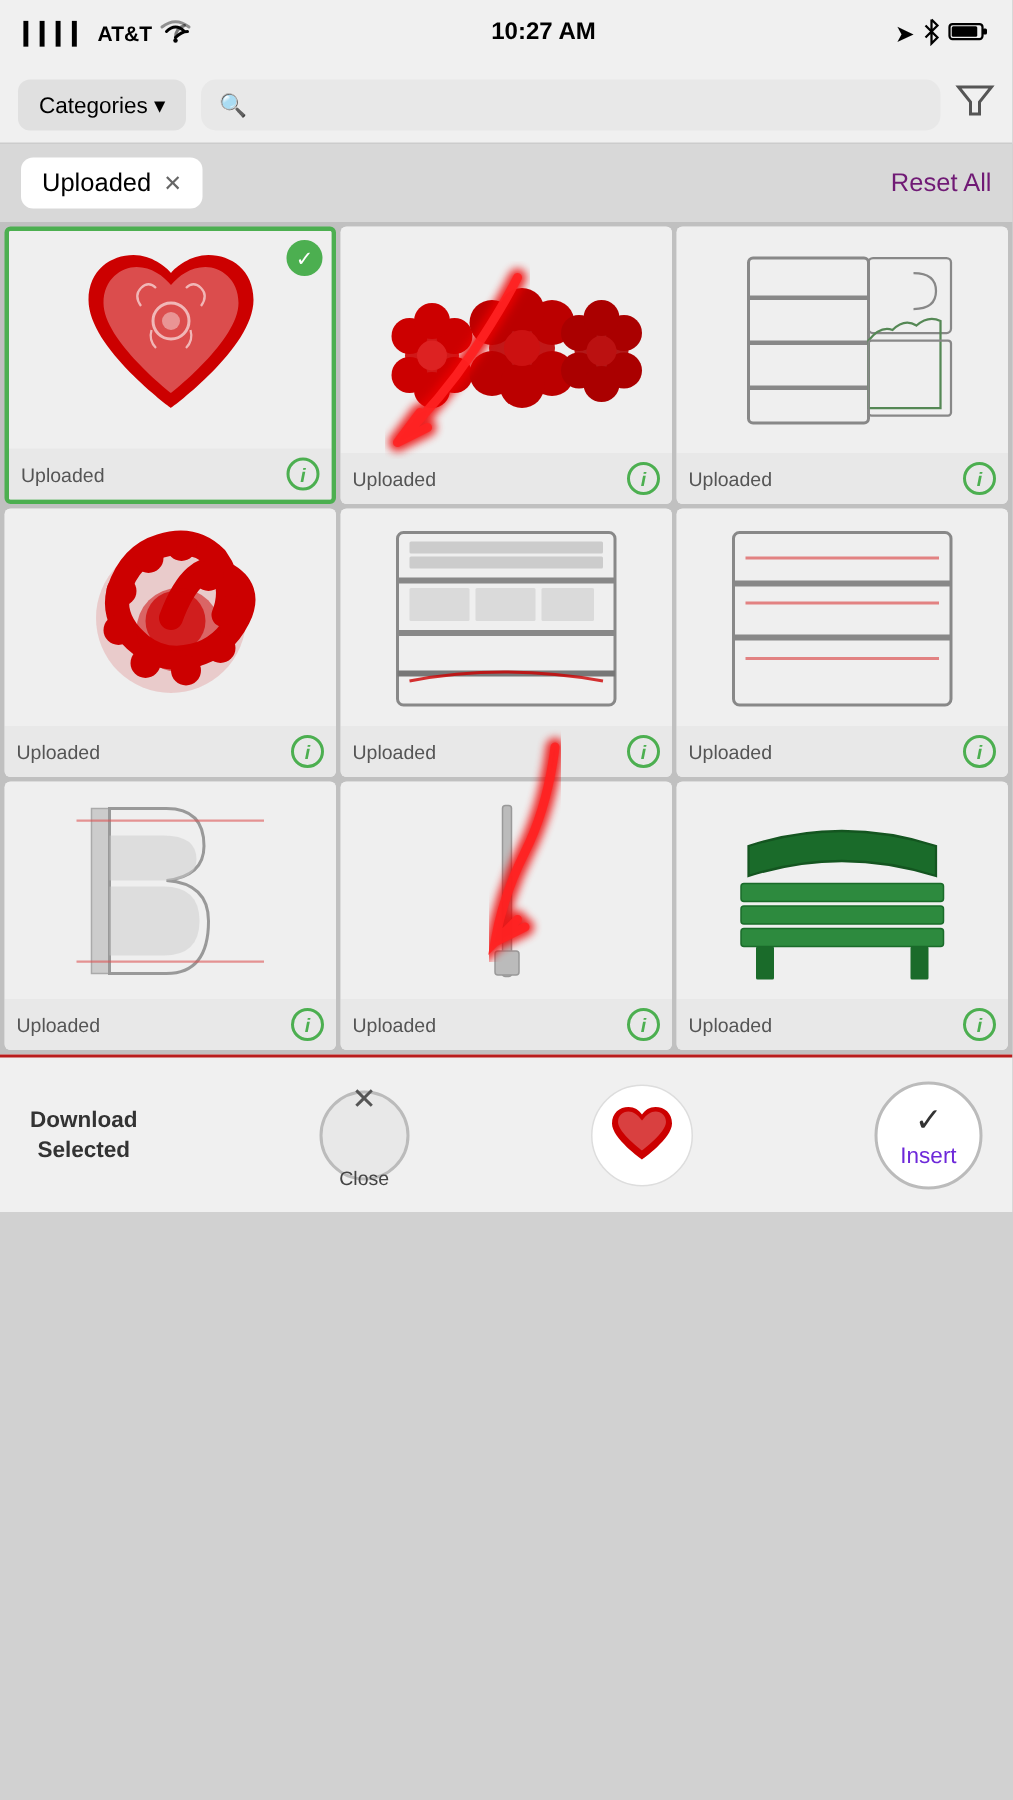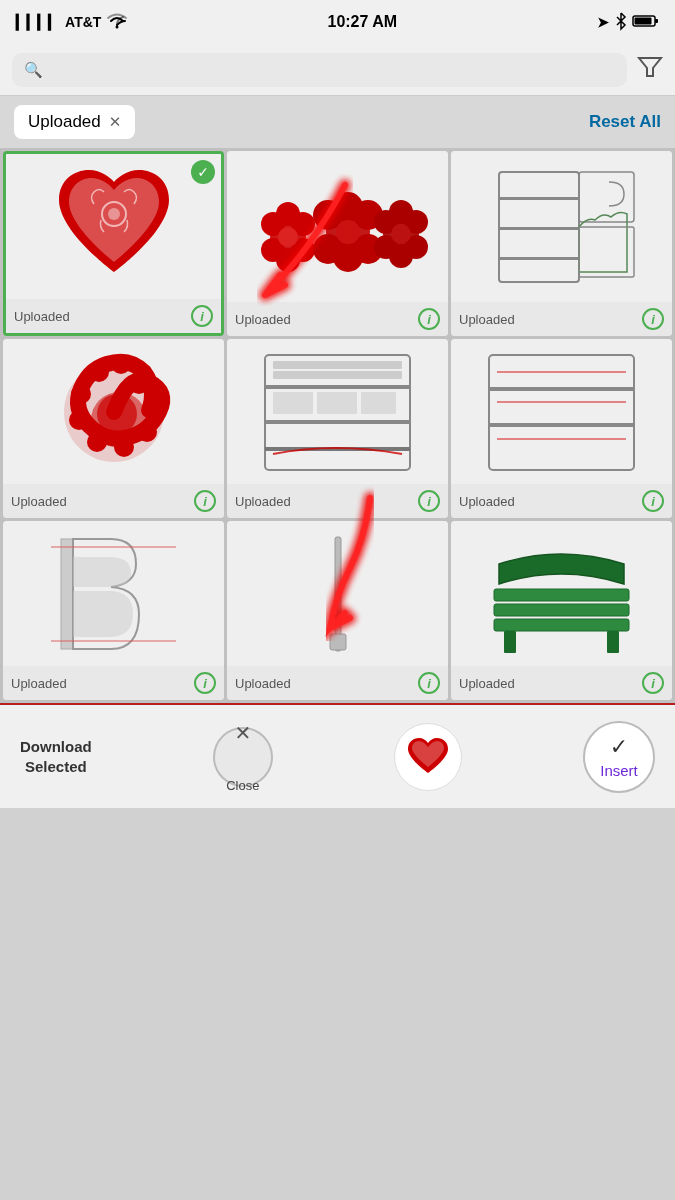--- a/index.html
+++ b/index.html
@@ -88,22 +88,22 @@
       align-items: center;
       gap: 8px;
     }
     .filter-tag .close-x {
       font-size: 15px;
       color: #666;
       cursor: pointer;
     }
     .reset-all {
       font-size: 17px;
-      color: #0369a1;
-      font-weight: 700;
+      color: #701a75;
+      font-weight: 400;
       cursor: pointer;
     }
 
     
     .grid {
       display: grid;
       grid-template-columns: repeat(3, 1fr);
       gap: 3px;
       padding: 3px;
       background: #c0c0c0;
@@ -273,20 +273,23 @@
         <svg width="26" height="14" viewBox="0 0 26 14">
             <rect x="0" y="2" width="22" height="10" rx="2" ry="2" stroke="#000" stroke-width="1.5" fill="none"></rect>
             <rect x="22" y="5" width="3" height="4" rx="1" fill="#000"></rect>
             <rect x="1.5" y="3.5" width="17" height="7" rx="1" fill="#000"></rect>
           </svg>
       </span>
     </div>
   </div>
 
   <div class="nav-bar">
+    <button class="nav-btn">
+      <span>Categories ▾</span>
+    </button>
     <div class="nav-search">
       <span>🔍</span>
     </div>
     <button class="nav-filter">
       <svg width="26" height="26" viewBox="0 0 26 26">
         <polygon points="2,4 24,4 16,14 16,22 10,22 10,14" stroke="#555" stroke-width="2" fill="none"></polygon>
       </svg>
     </button>
   </div>
 

